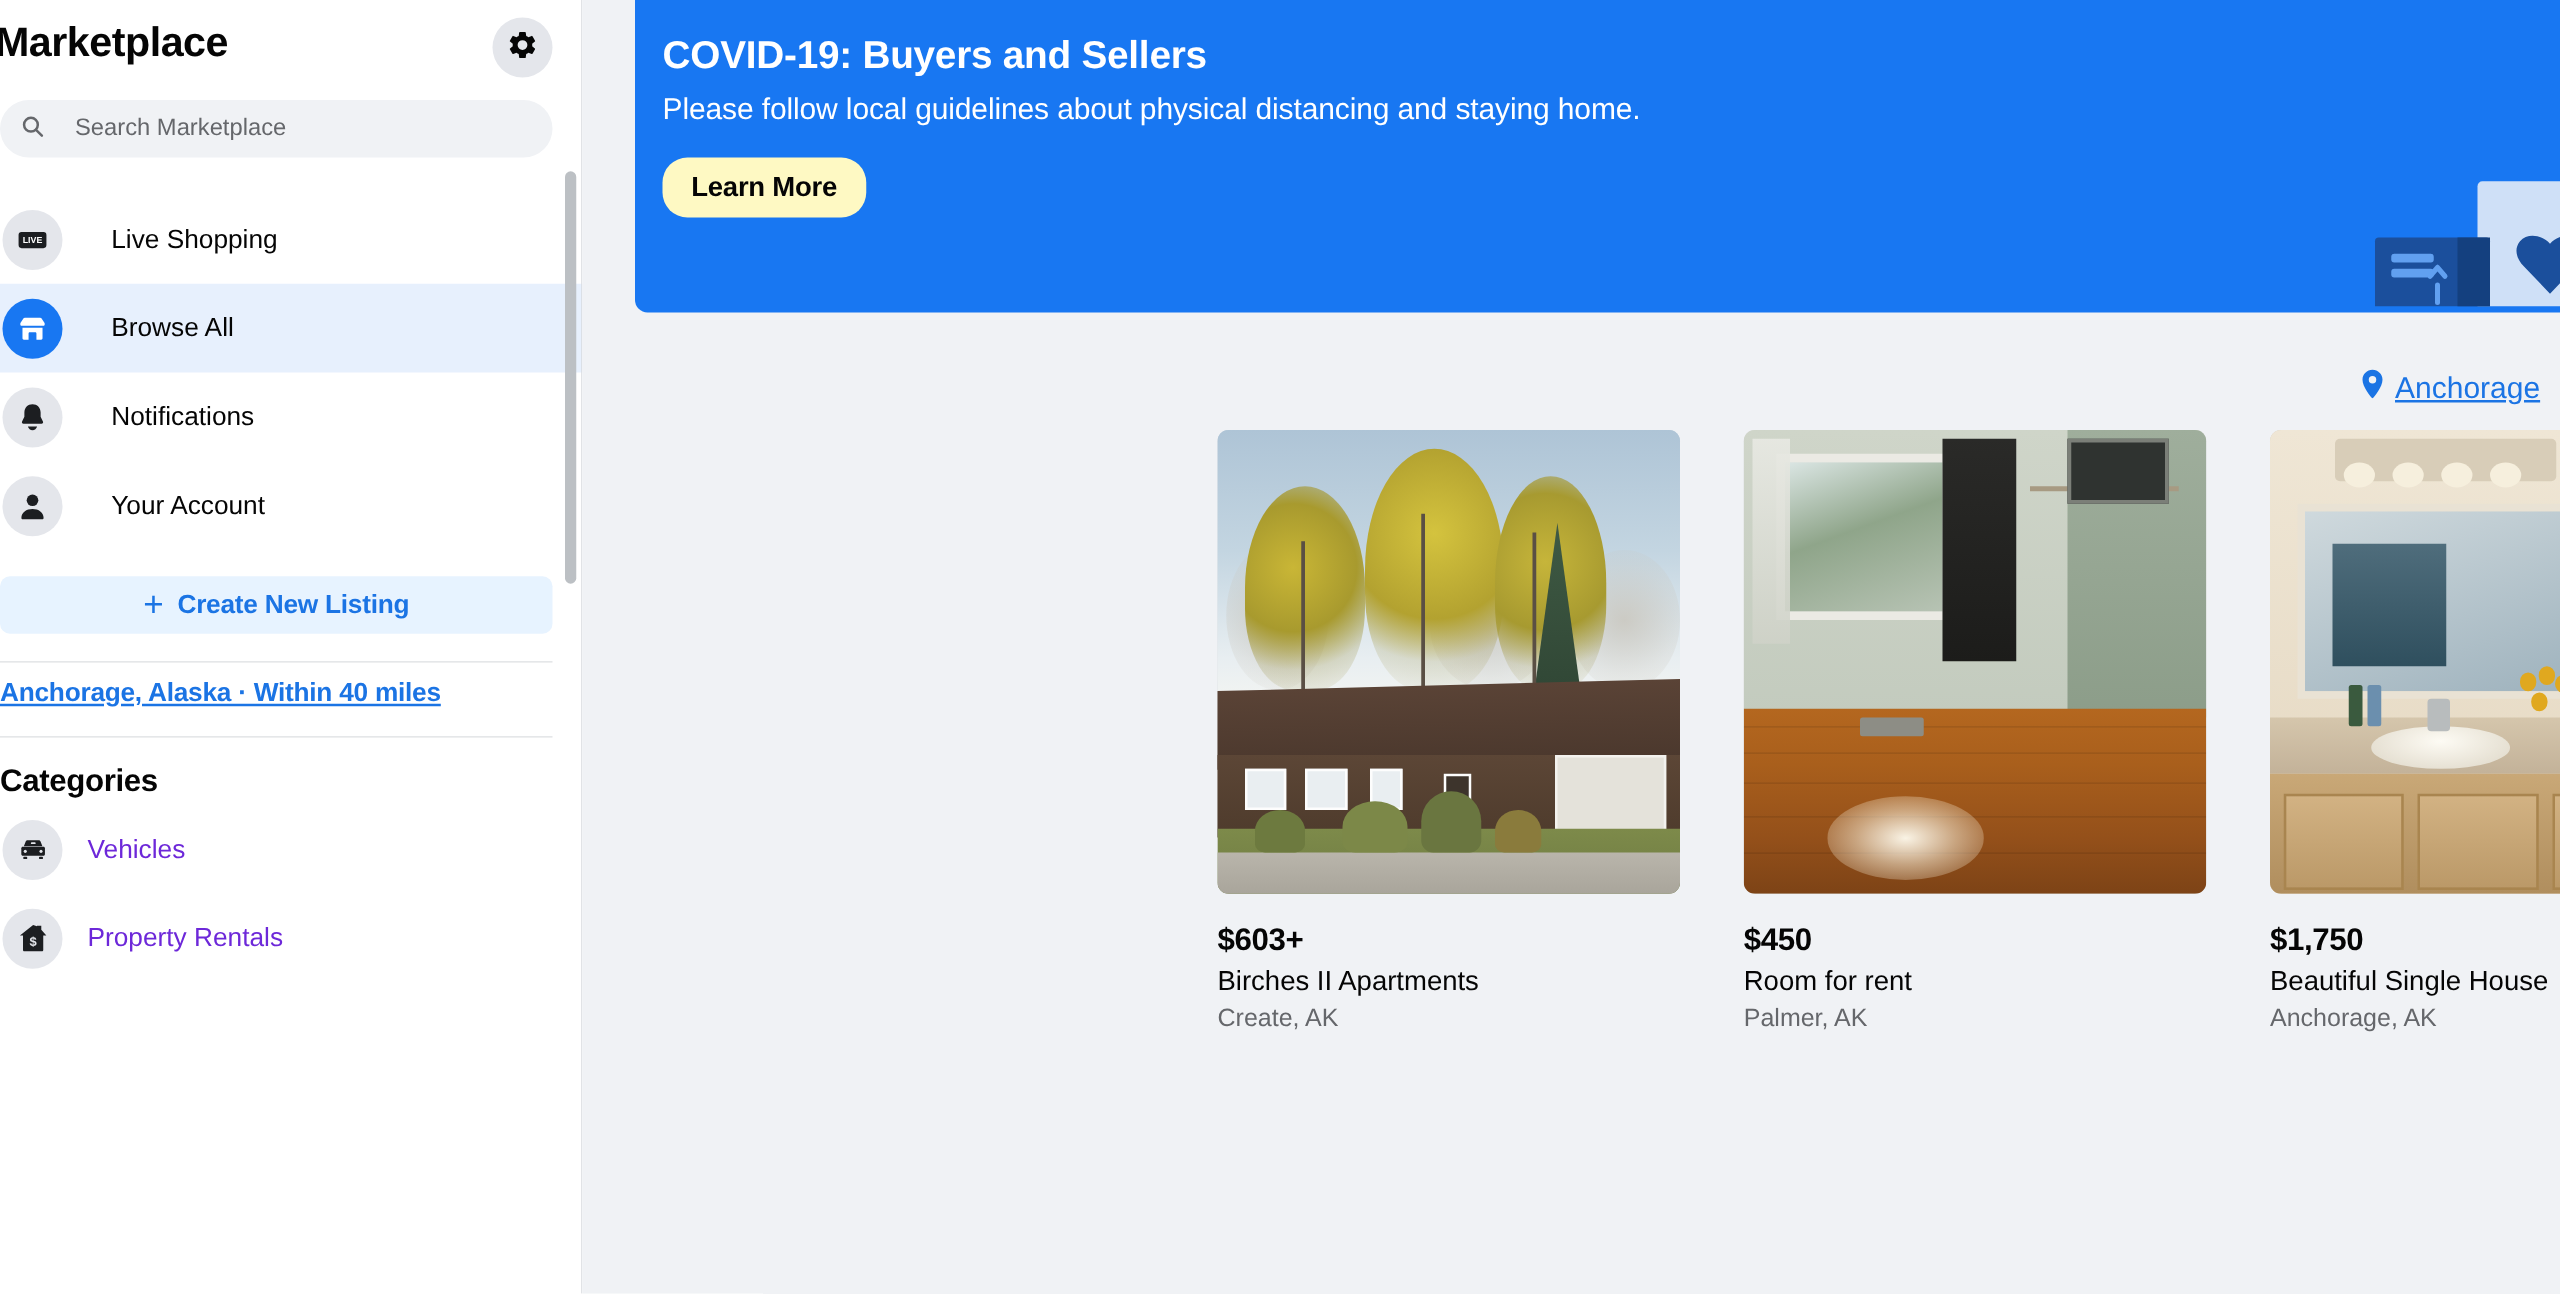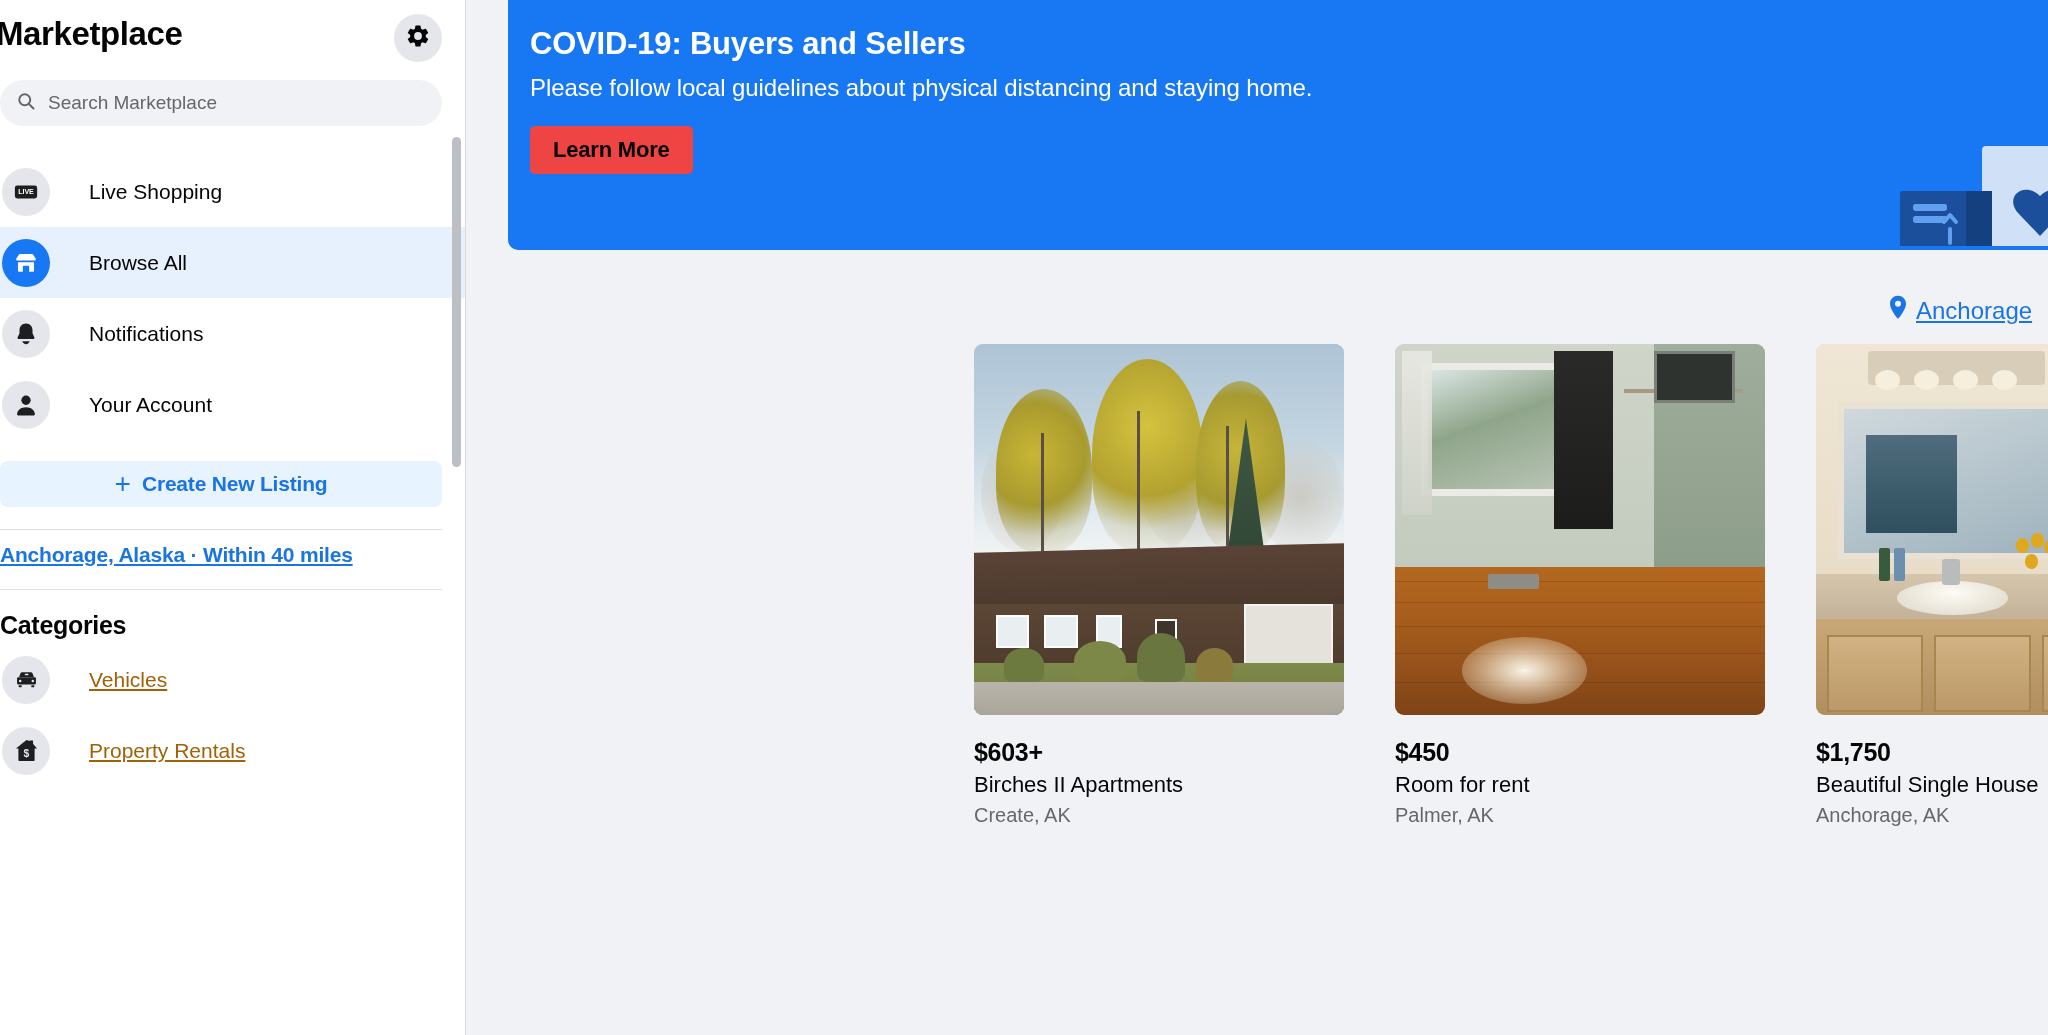--- a/index.html
+++ b/index.html
@@ -40,21 +40,21 @@
   .search-wrap {
     margin: 18px 24px 0 0;
     height: 46px; border-radius: 23px; background: #f0f2f5;
     display: flex; align-items: center; padding: 0 16px;
     cursor: text;
   }
   .search-wrap svg { width: 20px; height: 20px; flex: 0 0 20px; }
   .search-input {
     border: none; outline: none; background: transparent;
     font-family: "Liberation Sans", sans-serif;
-    font-size: 19px; color: #050505; margin-left: 12px; width: 100%;
+    font-size: 19px; color: #050505; margin-left: 24px; width: 100%;
   }
   .search-input::placeholder { color: #65676b; }
 
   .nav-list { margin-top: 30px; }
   .nav-item {
     height: 71px; display: flex; align-items: center;
     padding-left: 0; cursor: pointer;
   }
   .nav-item.active { background: #e7f0fd; }
   .nav-icon {
@@ -94,21 +94,21 @@
   .cat-item {
     height: 71px; display: flex; align-items: center; cursor: pointer;
   }
   .cat-icon {
     width: 48px; height: 48px; border-radius: 50%;
     background: #e4e6eb;
     display: flex; align-items: center; justify-content: center;
     flex: 0 0 48px; margin-left: 2px;
   }
   .cat-icon svg { width: 27px; height: 27px; }
-  .cat-label { font-size: 21px; color: #a16207; margin-left: 39px; text-decoration: underline; }
+  .cat-label { font-size: 21px; color: #6d28d9; margin-left: 20px; }
 
   
   .sb-scrollbar {
     position: absolute; left: 452px; top: 137px;
     width: 9px; height: 330px; border-radius: 5px;
     background: #bcc0c4; cursor: pointer;
   }
   .sb-edge {
     position: absolute; left: 465px; top: 0; width: 1px; height: 1035px;
     background: #d8dade;
@@ -135,21 +135,21 @@
   .banner-title {
     font-family: "Liberation Sans Narrow", "Liberation Sans", sans-serif;
     font-size: 31px; font-weight: bold; color: #ffffff; letter-spacing: -0.2px;
   }
   .banner-sub {
     font-family: "Liberation Sans Narrow", "Liberation Sans", sans-serif;
     font-size: 24px; color: #ffffff; margin-top: 12px; letter-spacing: -0.1px;
   }
   .banner-btn {
     margin-top: 24px; display: inline-flex; align-items: center; justify-content: center;
-    height: 48px; padding: 0 23px; background: #ef4444; border-radius: 5px;
+    height: 48px; padding: 0 23px; background: #fef9c3; border-radius: 20px;
     font-size: 22px; font-weight: bold; color: #050505; cursor: pointer;
     letter-spacing: -0.2px;
   }
   .banner-art { position: absolute; right: 0px; bottom: 0px; z-index: 1; }
 
   
   .picks-head {
     position: absolute; left: 508px; top: 283px; width: 1000px;
   }
   .picks-title {

